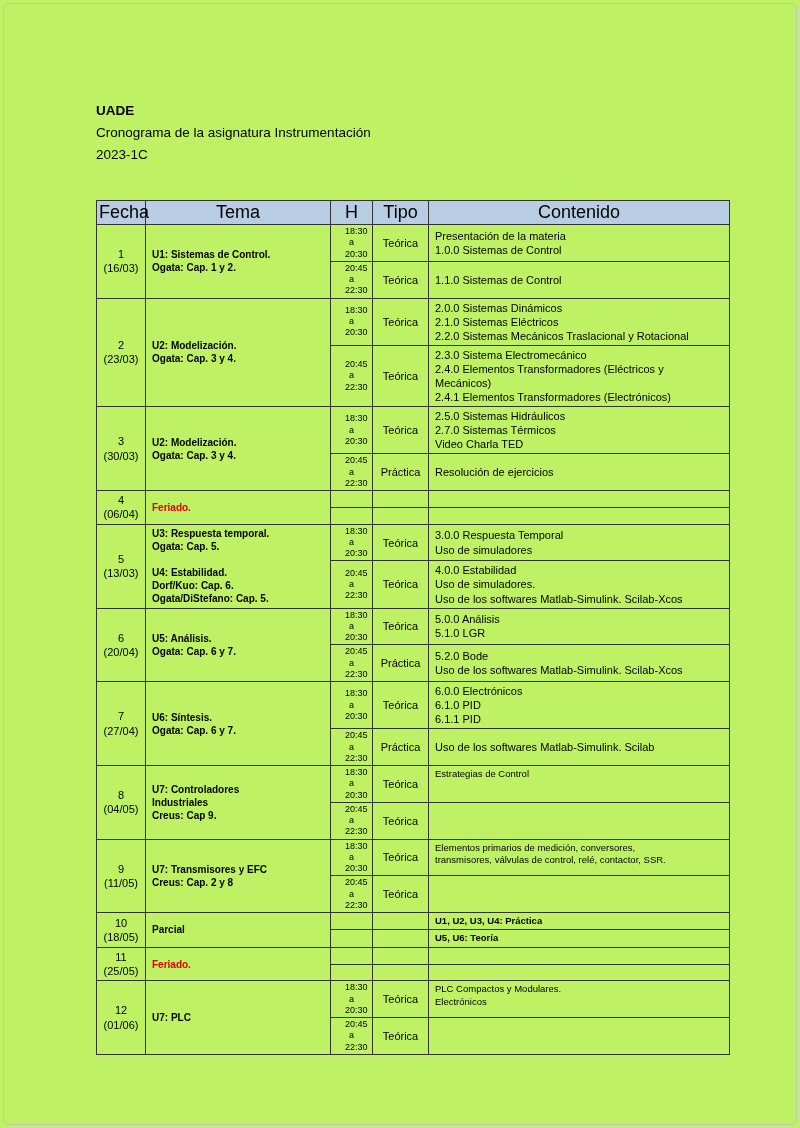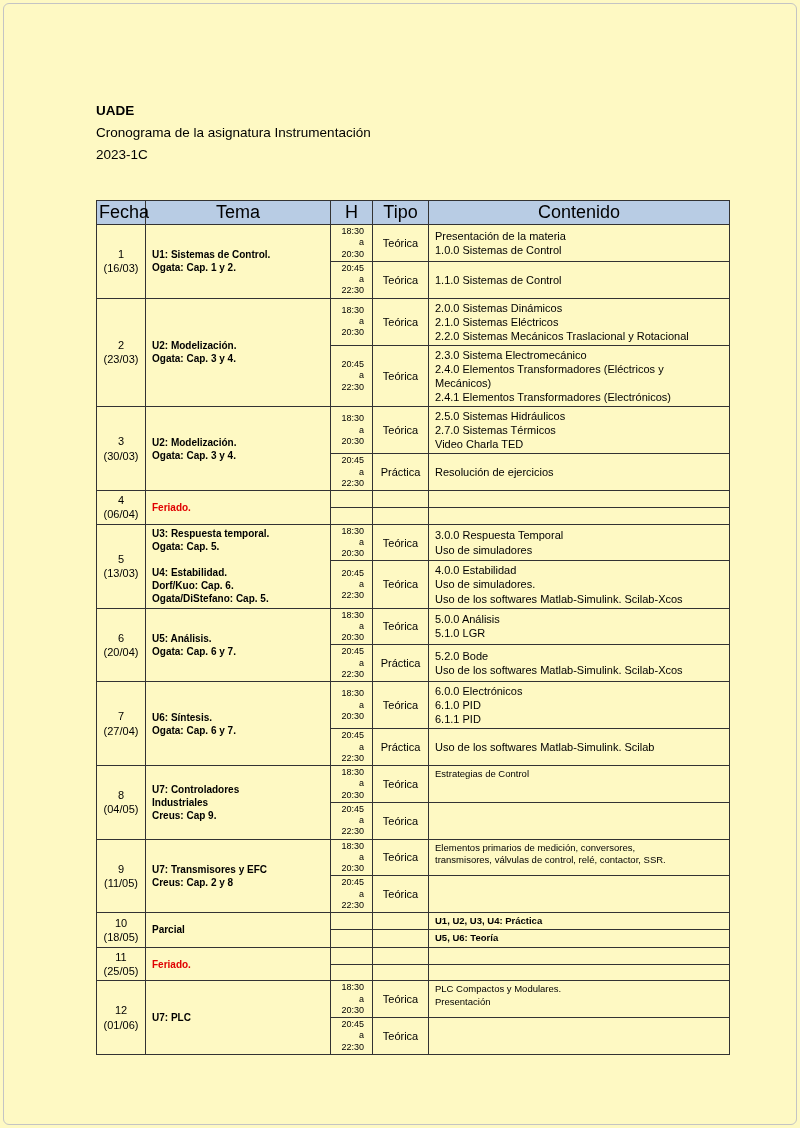--- a/index.html
+++ b/index.html
@@ -1,20 +1,20 @@
 <!DOCTYPE html>
 <html style="--header-bg: #b8cce4; --accent-red: #e00000;"><head>
 <meta charset="utf-8">
 <style>
   html, body { margin: 0; padding: 0; background: #ffffff; }
   .page {
     position: relative;
     width: 800px;
     height: 1128px;
-    background: #fef9c3;
+    background: #bef264;
     font-family: "Liberation Sans", sans-serif;
     color: #000;
     overflow: hidden;
   }
   .page-frame {
     position: absolute;
     left: 3px; top: 3px; right: 3px; bottom: 3px;
     border: 1px solid #c4c4c4;
     border-radius: 6px;
     pointer-events: none;
@@ -67,25 +67,25 @@
   }
   td.tema {
     vertical-align: middle;
     font-size: 10px;
     font-weight: bold;
     line-height: 1.3;
     padding: 2px 6px;
   }
   td.tema.red { color: var(--accent-red, #e00000); }
   td.hcol {
-    text-align: right;
+    text-align: center;
     vertical-align: middle;
     font-size: 9px;
     line-height: 1.25;
-    padding: 1px 8px;
+    padding: 1px 14px;
   }
   td.tipo {
     text-align: center;
     vertical-align: middle;
     font-size: 11px;
     padding: 2px;
   }
   td.cont {
     vertical-align: middle;
     font-size: 11px;
@@ -450,21 +450,21 @@
             <div>U7: PLC</div>
           </td>
           <td class="hcol">
             <div>18:30</div>
             <div>a</div>
             <div>20:30</div>
           </td>
           <td class="tipo">Teórica</td>
           <td class="cont small">
             <div>PLC Compactos y Modulares.</div>
-            <div>Presentación</div>
+            <div>Electrónicos</div>
           </td>
         </tr>
         <tr>
           <td class="hcol">
             <div>20:45</div>
             <div>a</div>
             <div>22:30</div>
           </td>
           <td class="tipo">Teórica</td>
           <td class="cont small"></td>

